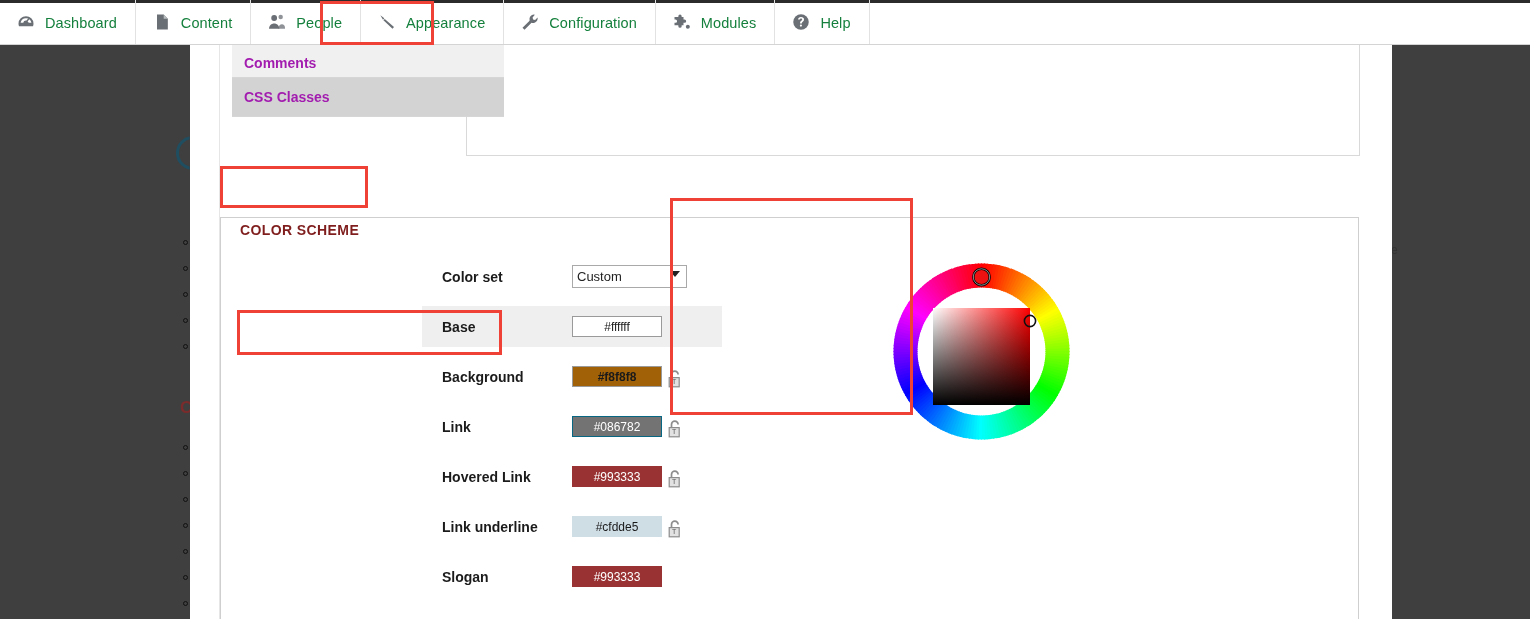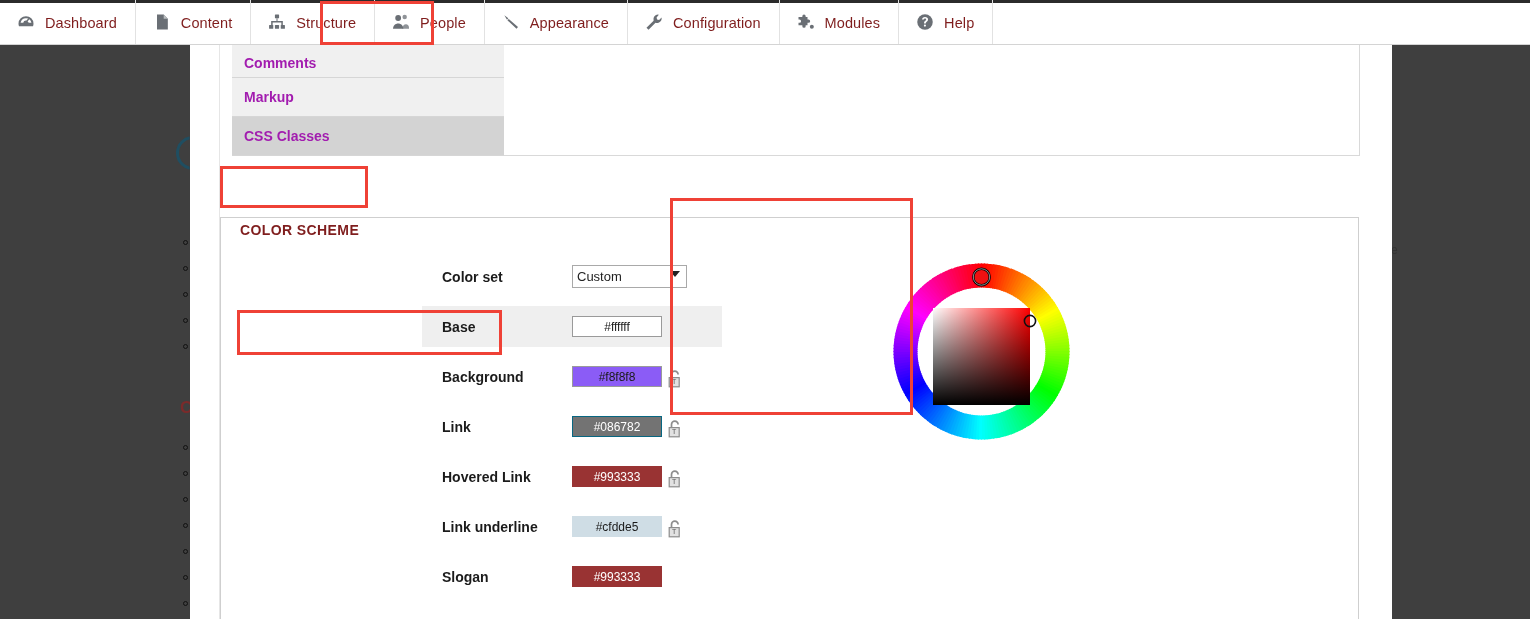--- a/index.html
+++ b/index.html
@@ -21,21 +21,21 @@
     display: flex; align-items: stretch;
     z-index: 40;
   }
   .toolbar::before{
     content:""; position:absolute; top:0; left:0; right:0; height:3px; background:#2b2b2b;
   }
   .tb-item {
     display: flex; align-items: center; gap: 9px;
     padding: 0 18px 0 16px;
     border-right: 1px solid #e2e2e2;
-    color: #7f1d1d;
+    color: #15803d;
     font-size: 14.5px;
     height: 100%;
     position: relative;
     white-space: nowrap;
   }
   .tb-item .lbl { position: relative; top: 1px; letter-spacing:.1px;}
   .tb-icon { width: 20px; height: 20px; display:block; fill:#6a6f75; }
   .tb-rest { flex: 1; border-right: none; }
 
   
@@ -172,23 +172,20 @@
 
   <div class="page">
     <div class="page-rule"></div>
 
     <div class="tabpanel"></div>
 
     <div class="vtabs">
       <div class="vtab vtab-top-cut">
         <span>Comments</span>
       </div>
-      <div class="vtab">
-        <span>Markup</span>
-      </div>
       <div class="vtab selected">
         <span>CSS Classes</span>
       </div>
     </div>
 
     <div class="fieldset"></div>
     <div class="legend">COLOR SCHEME</div>
 
     <div class="form-area">
 
@@ -207,21 +204,21 @@
       <div class="frow striped">
         <div class="flabel">Base</div>
         <div class="fctrl">
           <input class="colorinput" readonly="" style="background: rgb(255, 255, 255); color: rgb(26, 26, 26);" value="#ffffff">
         </div>
       </div>
 
       <div class="frow">
         <div class="flabel">Background</div>
         <div class="fctrl">
-          <input class="colorinput" readonly="" style="background: #8b5cf6; color: rgb(26, 26, 26);" value="#f8f8f8">
+          <input class="colorinput" readonly="" style="background: #a16207; color: rgb(26, 26, 26); font-weight: bold;" value="#f8f8f8">
           <span class="lock">
             <svg viewBox="0 0 17 19" width="17" height="19" aria-hidden="true">
               <path d="M5.5 8.5 V5.4 a3.3 3.3 0 0 1 6.6 0" fill="none" stroke="#8d8d8d" stroke-width="1.7"></path>
               <rect x="3.2" y="8.6" width="10" height="9.2" fill="#e2e2e2" stroke="#8d8d8d" stroke-width="1.2"></rect>
               <text x="8.2" y="15.4" font-size="7" text-anchor="middle" fill="#5a5a5a" font-family="Liberation Sans, sans-serif">T</text>
             </svg>
           </span>
         </div>
       </div>
 
@@ -507,32 +504,20 @@
     <div class="tb-item">
       <span>
         <svg class="tb-icon" viewBox="0 0 24 24">
             <path d="M6 3h8l5 5v13H6z" fill="#6a6f75"></path>
             <path d="M14 3v5h5z" fill="#b9bcbf"></path>
           </svg>
       </span>
       <span class="lbl">Content</span>
     </div>
 
-    <div class="tb-item">
-      <span>
-        <svg class="tb-icon" viewBox="0 0 24 24">
-            <rect x="9.5" y="3" width="5" height="4.4" rx=".6"></rect>
-            <rect x="2.5" y="15.6" width="5" height="4.4" rx=".6"></rect>
-            <rect x="9.5" y="15.6" width="5" height="4.4" rx=".6"></rect>
-            <rect x="16.5" y="15.6" width="5" height="4.4" rx=".6"></rect>
-            <path d="M11.4 7.4v3.5H5v4.7h1.8v-3h10.4v3H19v-4.7h-6.4V7.4z"></path>
-          </svg>
-      </span>
-      <span class="lbl">Structure</span>
-    </div>
 
     <div class="tb-item">
       <span>
         <svg class="tb-icon" viewBox="0 0 24 24">
             <circle cx="8.6" cy="7.2" r="3.5"></circle>
             <path d="M2.4 20c0-3.6 2.8-6.3 6.2-6.3s6.2 2.7 6.2 6.3z"></path>
             <circle cx="16.4" cy="6" r="2.7" opacity=".75"></circle>
             <path d="M13.6 20c0-3.2 1.9-5.4 4.4-5.4 2 0 3.6 1.6 3.6 4.2V20z" opacity=".75"></path>
           </svg>
       </span>

